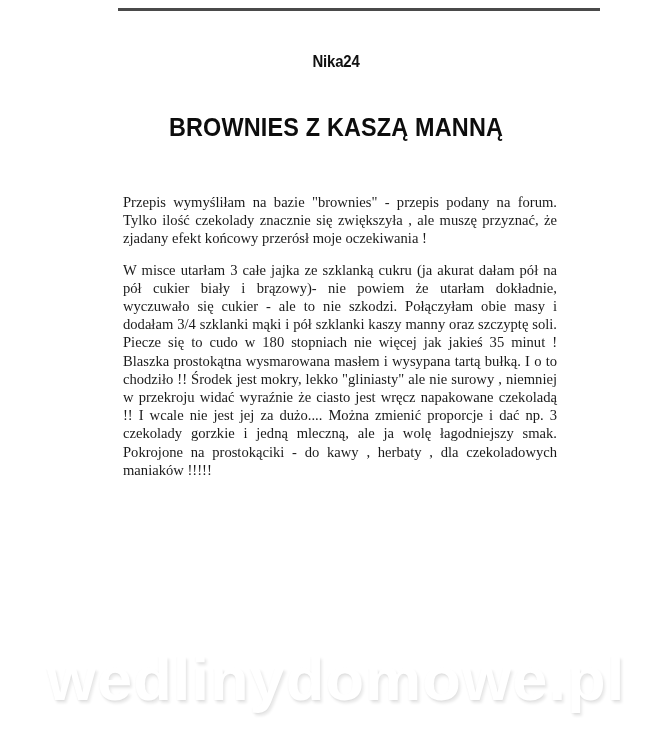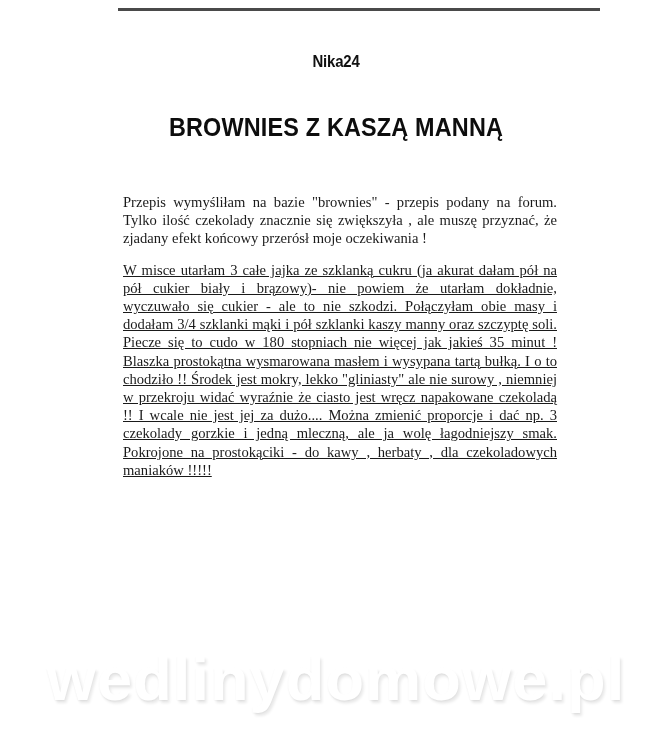--- a/index.html
+++ b/index.html
@@ -77,21 +77,20 @@
   }
   .body-text p.justified {
     text-align: justify;
     text-justify: inter-word;
   }
   .body-text p.plain {
     text-align: left;
   }
   .body-text p:last-child {
     margin-bottom: 4px;
-    text-decoration: underline;
   }
 
   
   .watermark {
     position: absolute;
     left: 0;
     top: 636px;
     width: 672px;
     text-align: center;
     font-family: "Liberation Sans", sans-serif;

